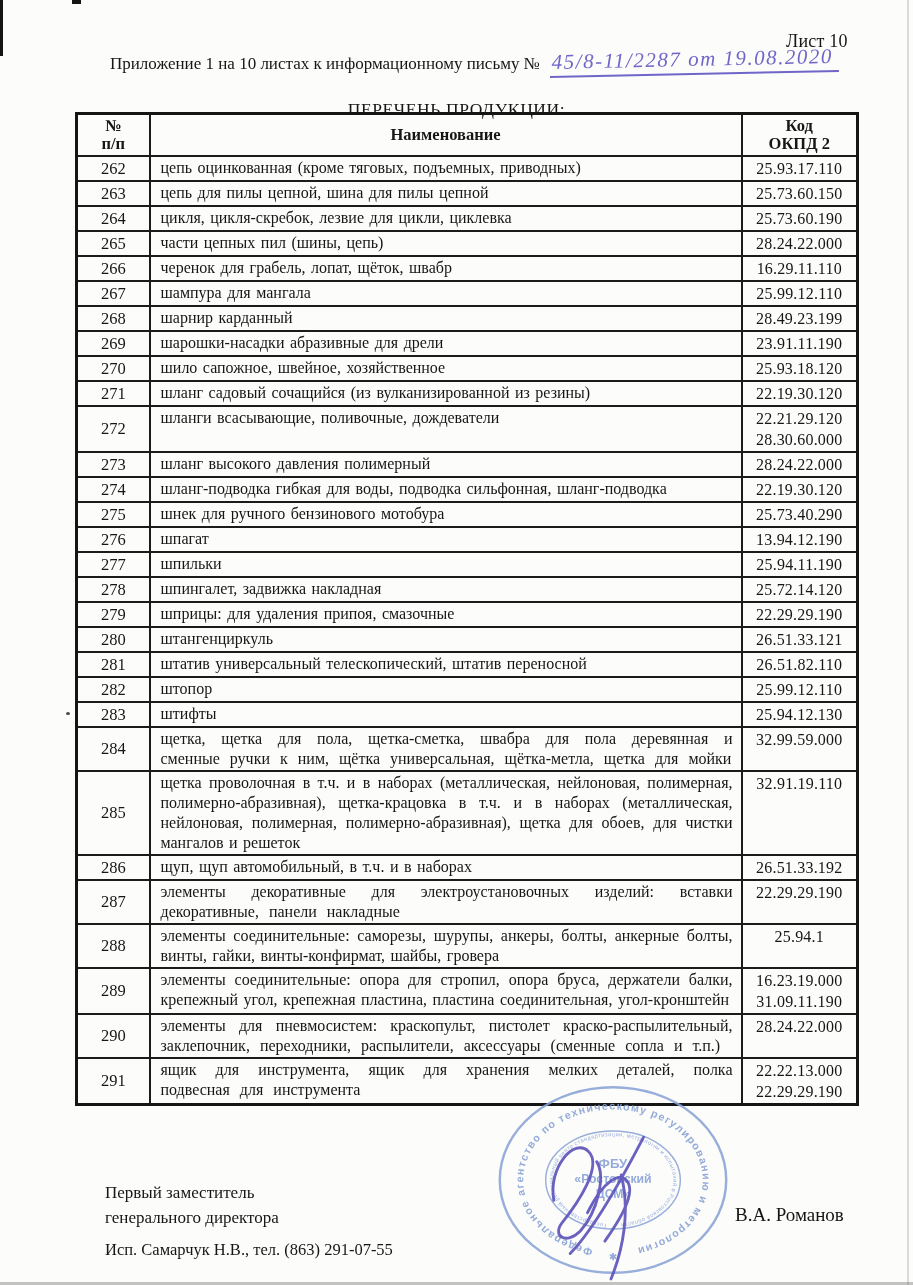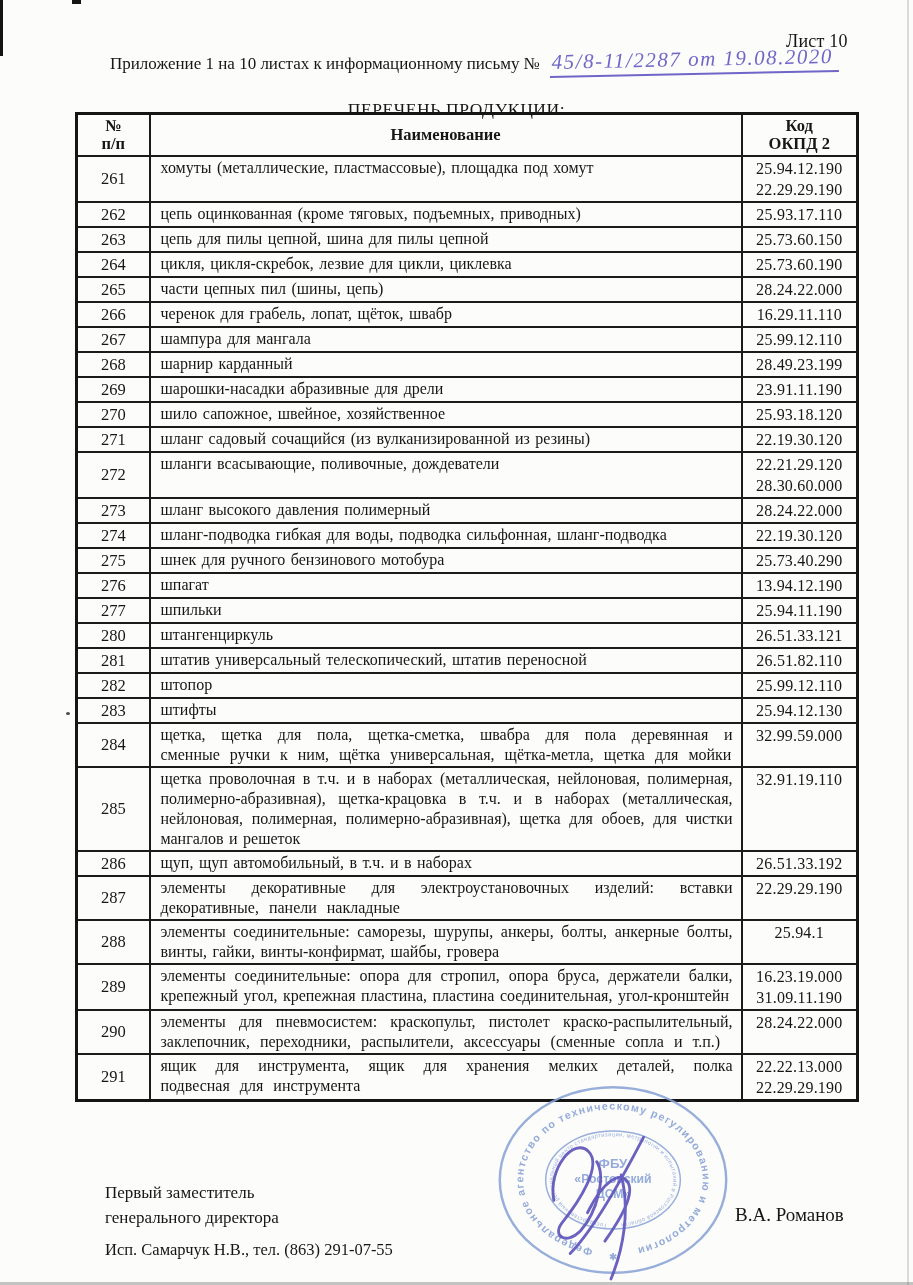--- a/index.html
+++ b/index.html
@@ -131,26 +131,20 @@
       <tr>
         <th>№
 п/п</th>
         <th>Наименование</th>
         <th>Код
 ОКПД 2</th>
       </tr>
     </thead>
     <tbody id="rows">
         <tr>
-          <td class="num">261</td>
-          <td class="name">хомуты (металлические, пластмассовые), площадка под хомут</td>
-          <td class="code">25.94.12.190
-22.29.29.190</td>
-        </tr>
-        <tr>
           <td class="num">262</td>
           <td class="name">цепь оцинкованная (кроме тяговых, подъемных, приводных)</td>
           <td class="code">25.93.17.110</td>
         </tr>
         <tr>
           <td class="num">263</td>
           <td class="name">цепь для пилы цепной, шина для пилы цепной</td>
           <td class="code">25.73.60.150</td>
         </tr>
         <tr>
@@ -216,20 +210,30 @@
         </tr>
         <tr>
           <td class="num">276</td>
           <td class="name">шпагат</td>
           <td class="code">13.94.12.190</td>
         </tr>
         <tr>
           <td class="num">277</td>
           <td class="name">шпильки</td>
           <td class="code">25.94.11.190</td>
+        </tr>
+        <tr>
+          <td class="num">278</td>
+          <td class="name">шпингалет, задвижка накладная</td>
+          <td class="code">25.72.14.120</td>
+        </tr>
+        <tr>
+          <td class="num">279</td>
+          <td class="name">шприцы: для удаления припоя, смазочные</td>
+          <td class="code">22.29.29.190</td>
         </tr>
         <tr>
           <td class="num">280</td>
           <td class="name">штангенциркуль</td>
           <td class="code">26.51.33.121</td>
         </tr>
         <tr>
           <td class="num">281</td>
           <td class="name">штатив универсальный телескопический, штатив переносной</td>
           <td class="code">26.51.82.110</td>

